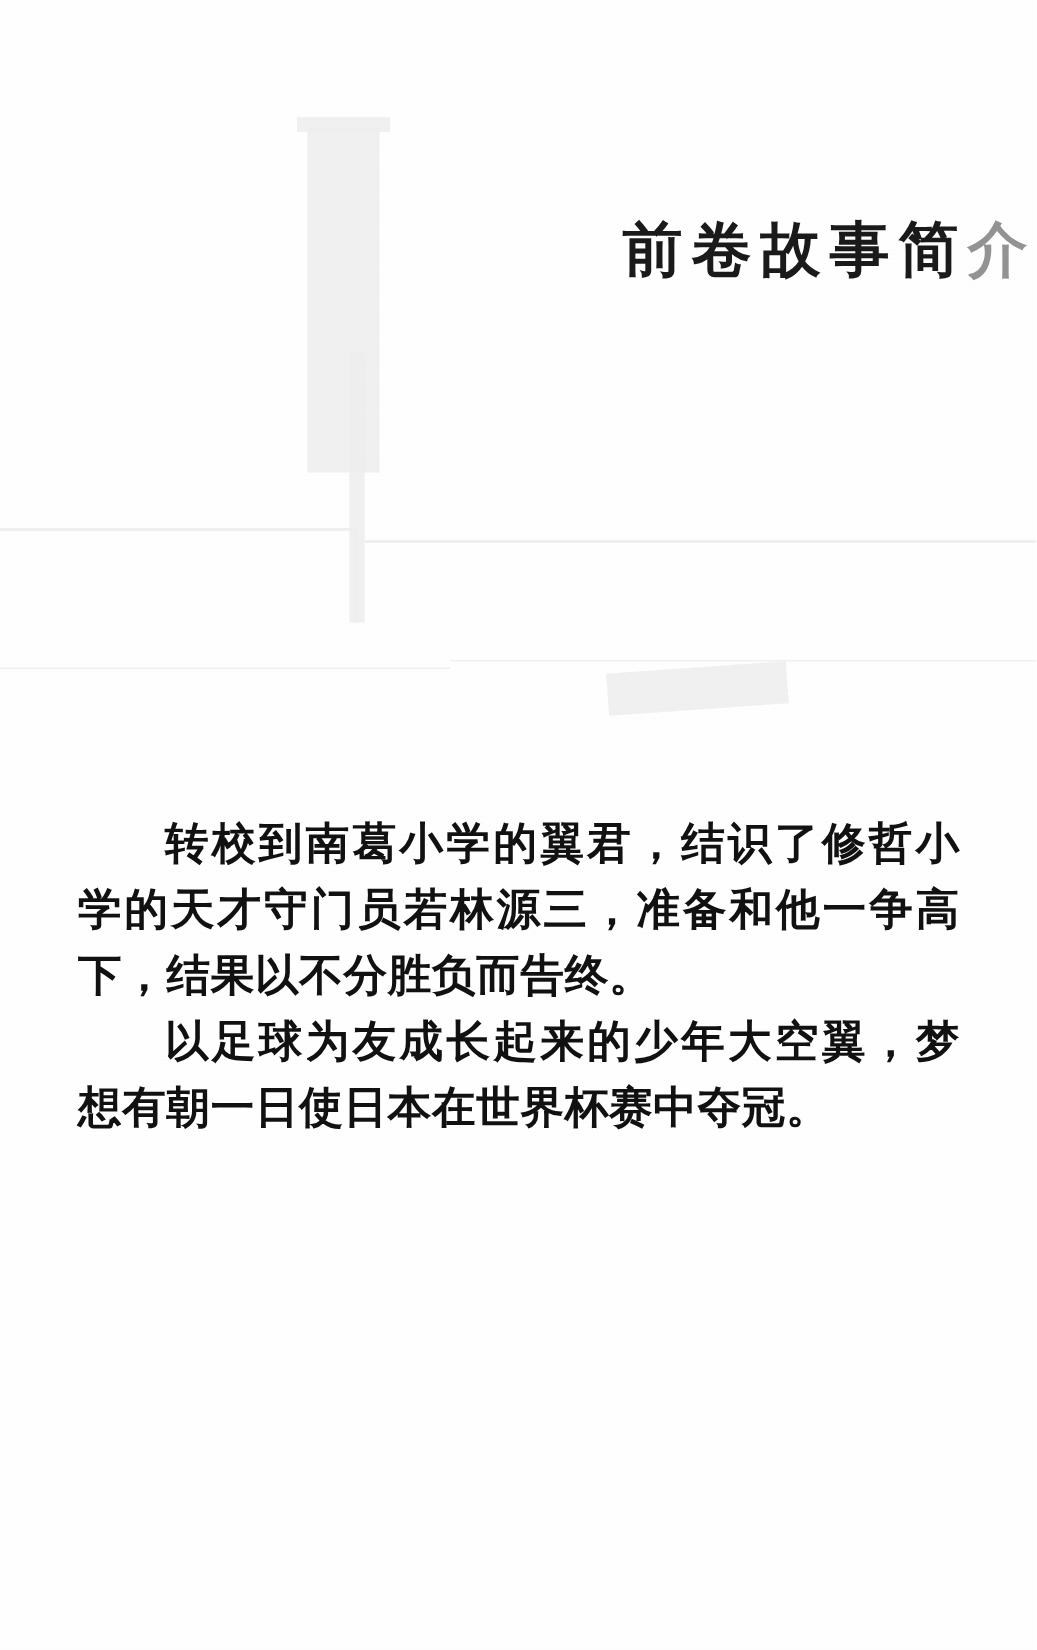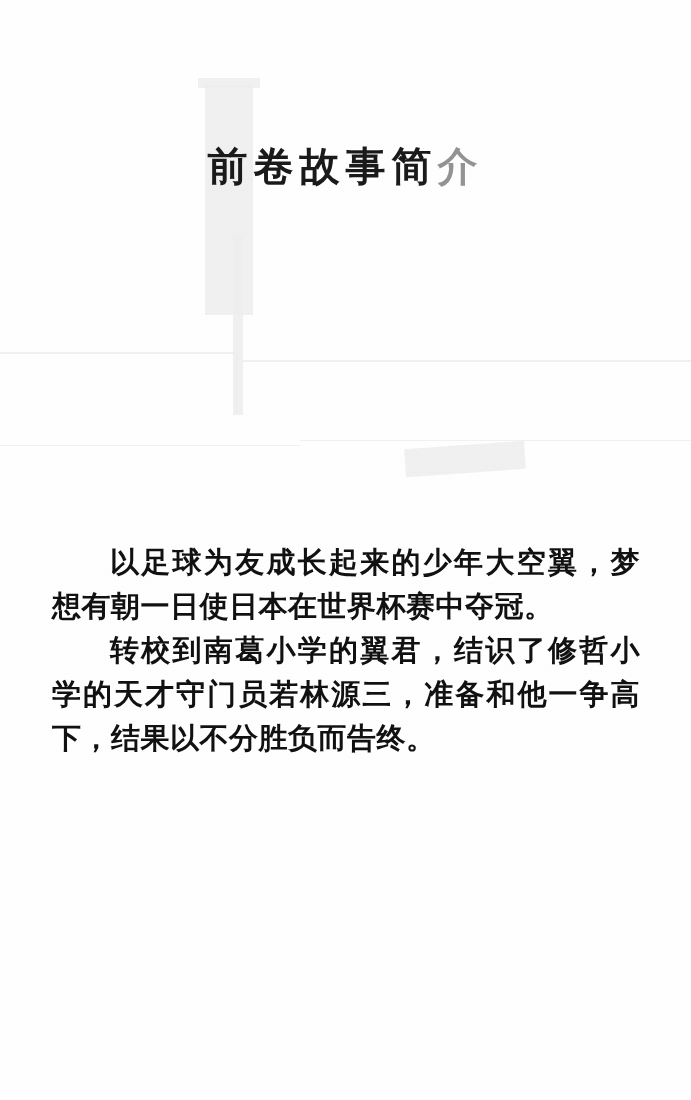--- a/index.html
+++ b/index.html
@@ -45,21 +45,21 @@
   .smudge-g { left: 300px; top: 380px; width: 391px; height: 1px;   background: #f1f1f1; }
   .smudge-h { left: 405px; top: 385px; width: 120px; height: 28px;  background: linear-gradient(160deg,#f2f2f2,#fbfbfb); transform: rotate(-4deg); }
   .smudge-i { left: 198px; top: 18px;  width: 62px;  height: 10px;  background: #e9e9e9; }
 
   
   .heading {
     position: absolute;
     left: 0;
     right: 0;
     top: 112px;
-    text-align: center;
+    text-align: right;
     font-family: Liberation Sans, sans-serif;
     font-size: 40px;
     font-weight: 700;
     letter-spacing: 6px;
     color: #1a1a1a;
     white-space: nowrap;
   }
   .heading .faded-tail {
     color: #3d3d3d;
     opacity: 0.55;
@@ -110,18 +110,18 @@
     <div class="smudge smudge-f"></div>
     <div class="smudge smudge-g"></div>
     <div class="smudge smudge-h"></div>
   </div>
 
   <h1 class="heading">
     <span>前卷故事简</span><span class="faded-tail">介</span>
   </h1>
 
   <div class="body-text">
+    <p>转校到南葛小学的翼君，结识了修哲小学的天才守门员若林源三，准备和他一争高下，结果以不分胜负而告终。</p>
     <p>以足球为友成长起来的少年大空翼，梦想有朝一日使日本在世界杯赛中夺冠。</p>
-    <p>转校到南葛小学的翼君，结识了修哲小学的天才守门员若林源三，准备和他一争高下，结果以不分胜负而告终。</p>
   </div>
 
   <div class="grain"></div>
 </div>
 
 </body></html>

